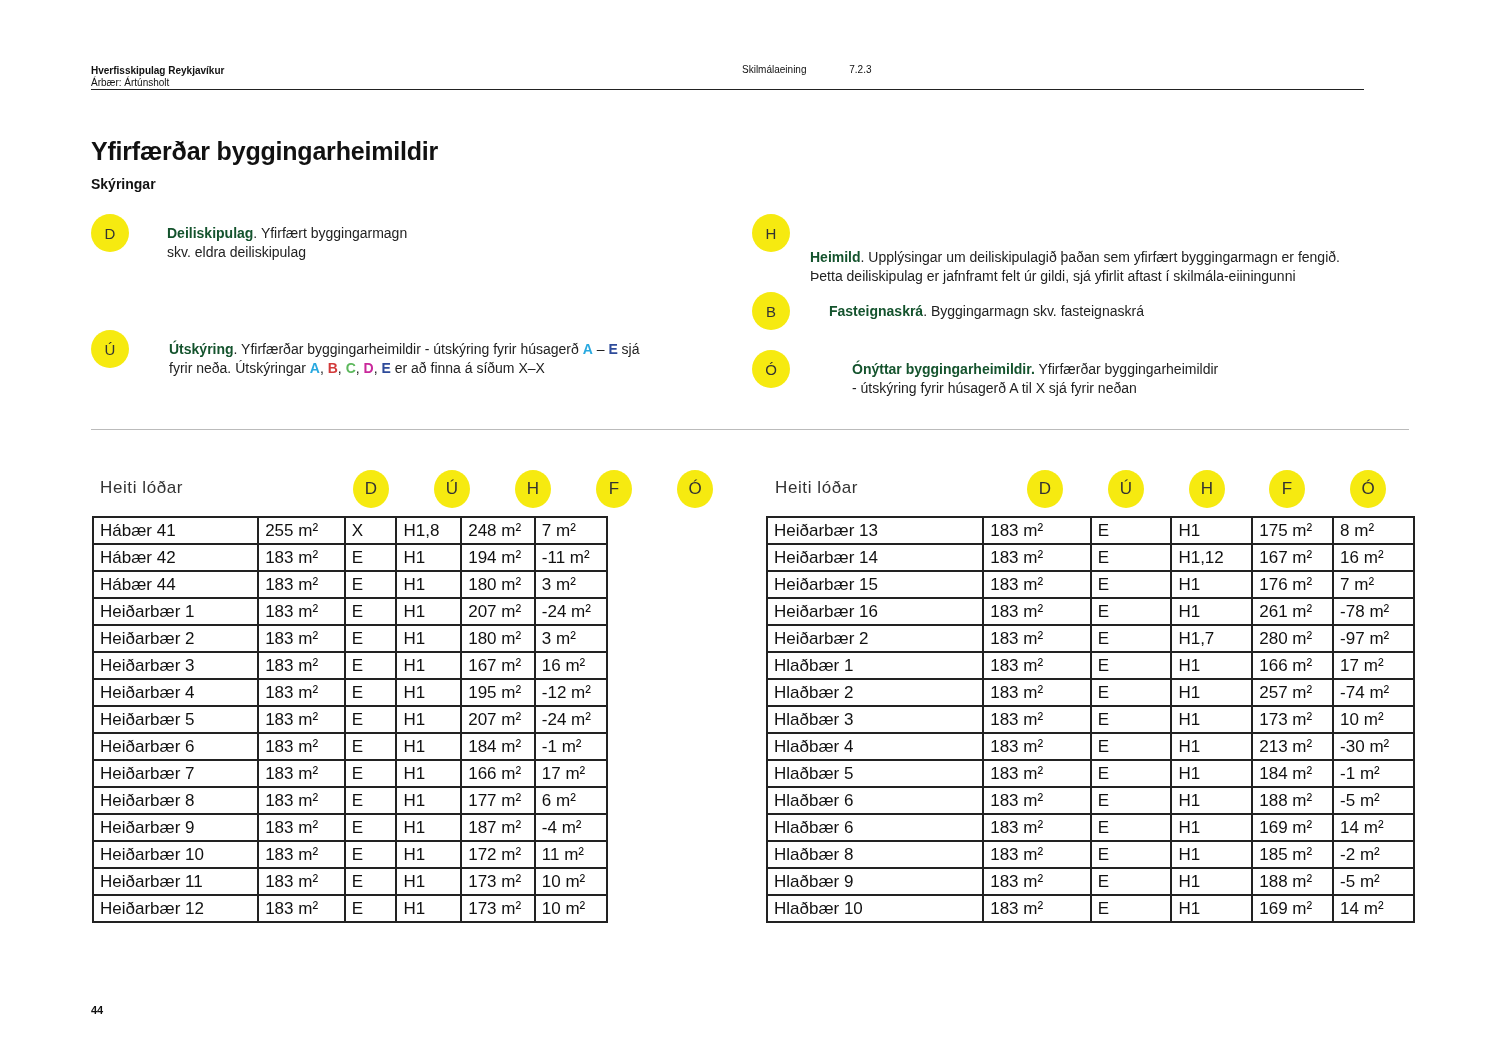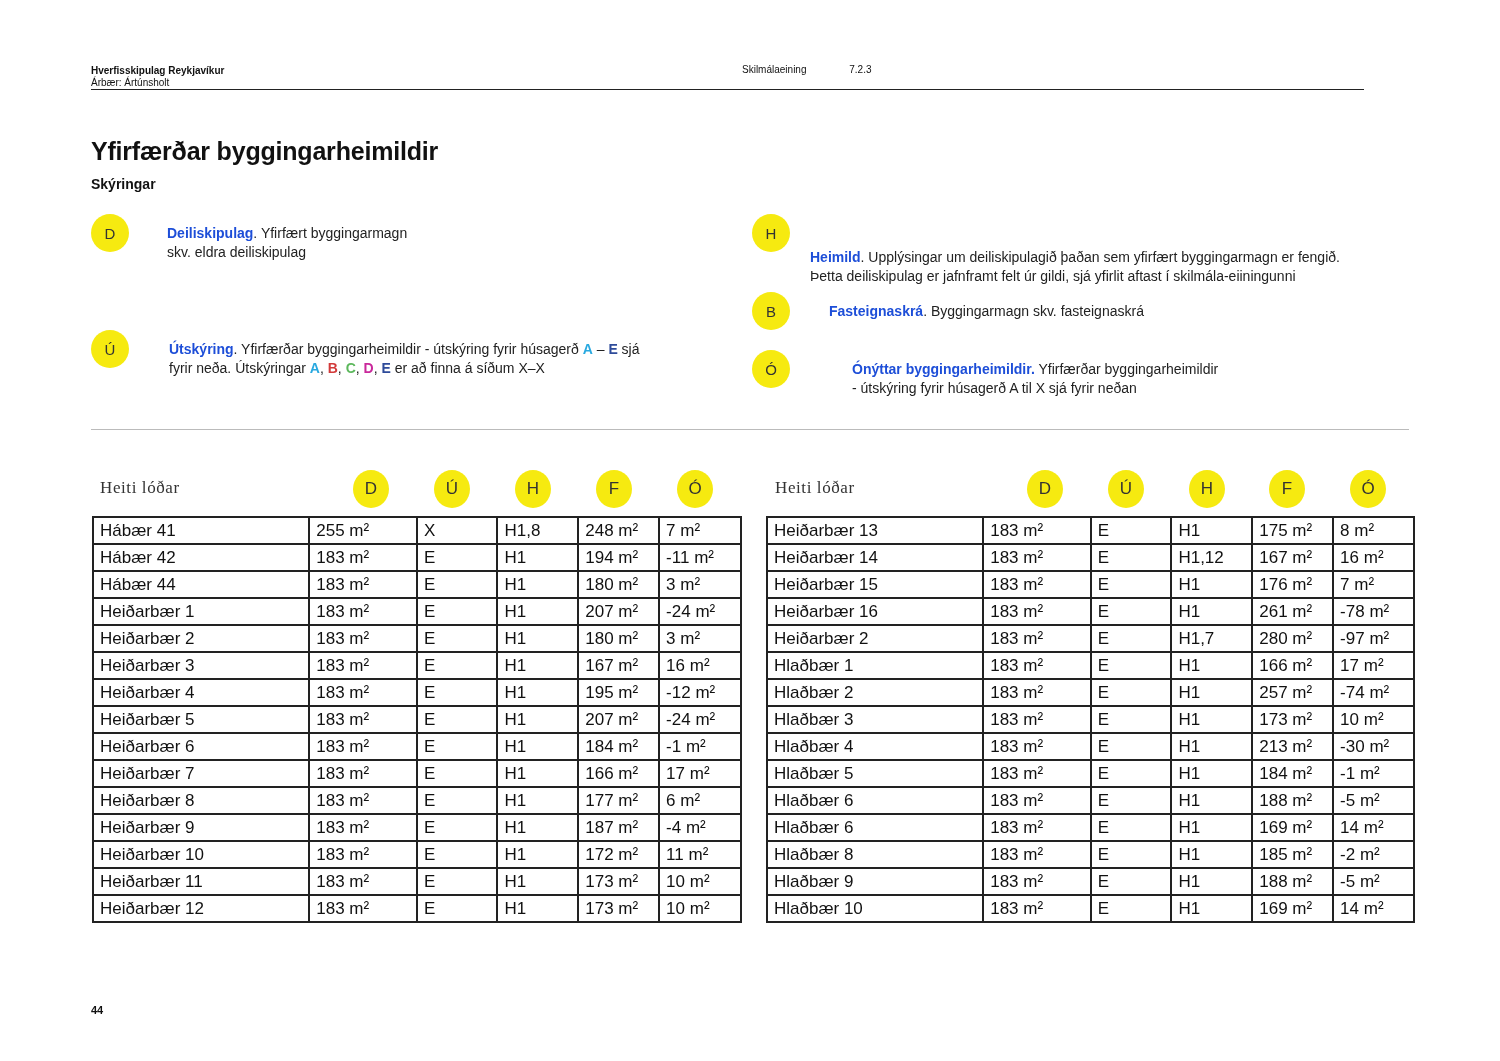--- a/index.html
+++ b/index.html
@@ -7,23 +7,23 @@
   .hdr-left { position: absolute; left: 91px; top: 50px; font-size: 10px; line-height: 12px; }
   .hdr-left .b { font-weight: bold; margin-top: 15px; }
   .hdr-right { position: absolute; left: 742px; top: 64px; font-size: 10px; }
   .hdr-right span { display: inline-block; }
   .hdr-right .num { margin-left: 40px; }
   .hdr-rule { position: absolute; left: 91px; top: 89px; width: 1273px; height: 1px; background: #222; }
   h1 { position: absolute; left: 91px; top: 137px; margin: 0; font-size: 25px; font-weight: bold; letter-spacing: -0.2px; }
   .subtitle { position: absolute; left: 91px; top: 176px; font-size: 14px; font-weight: bold; }
   .circle { position: absolute; width: 38px; height: 38px; border-radius: 50%; background: #f6ea10; display: flex; align-items: center; justify-content: center; font-size: 15px; color: #333; }
   .legend-text { position: absolute; font-size: 14px; line-height: 19px; color: #222; }
-  .legend-text b { color: #1d4ed8; }
+  .legend-text b { color: #14532d; }
   .divider { position: absolute; left: 91px; top: 429px; width: 1318px; height: 1px; background: #bbb; }
-  .tbl-head-label { position: absolute; font-size: 17px; color: #333; letter-spacing: 0.6px; font-family: Liberation Serif, serif; font-weight: 300; }
+  .tbl-head-label { position: absolute; font-size: 17px; color: #333; letter-spacing: 0.6px; font-family: Liberation Sans, sans-serif; font-weight: 300; }
   .hcircle { position: absolute; width: 36px; height: 38px; border-radius: 50%; background: #f6ea10; display: flex; align-items: center; justify-content: center; font-size: 17px; color: #333; }
   table { position: absolute; border-collapse: collapse; font-family: "Liberation Sans", sans-serif; font-size: 17px; color: #111; }
   td { border: 2px solid #222; padding: 0 6px; height: 25px; white-space: nowrap; }
   .page-num { position: absolute; left: 91px; top: 1004px; font-size: 11px; font-weight: bold; }
   .cA { color: #29a9e0; font-weight: bold; }
   .cB { color: #d23a3a; font-weight: bold; }
   .cC { color: #5cb85c; font-weight: bold; }
   .cD { color: #c9289b; font-weight: bold; }
   .cE { color: #2e4b9a; font-weight: bold; }
 </style>
@@ -73,21 +73,21 @@
 
 <div class="divider"></div>
 
 <div class="tbl-head-label" style="left:100px; top:478px;">Heiti lóðar</div>
 <div class="hcircle" style="left:353px; top:470px;">D</div>
 <div class="hcircle" style="left:434px; top:470px;">Ú</div>
 <div class="hcircle" style="left:515px; top:470px;">H</div>
 <div class="hcircle" style="left:596px; top:470px;">F</div>
 <div class="hcircle" style="left:677px; top:470px;">Ó</div>
 
-<table id="t0" style="left:92px; top:516px; width:650px;">
+<table id="t0" style="left:92px; top:516px; width:516px;">
   <colgroup>
       <col style="width:217px">
       <col style="width:108px">
       <col style="width:81px">
       <col style="width:81px">
       <col style="width:81px">
       <col style="width:82px">
     </colgroup>
   <tbody>
       <tr>

